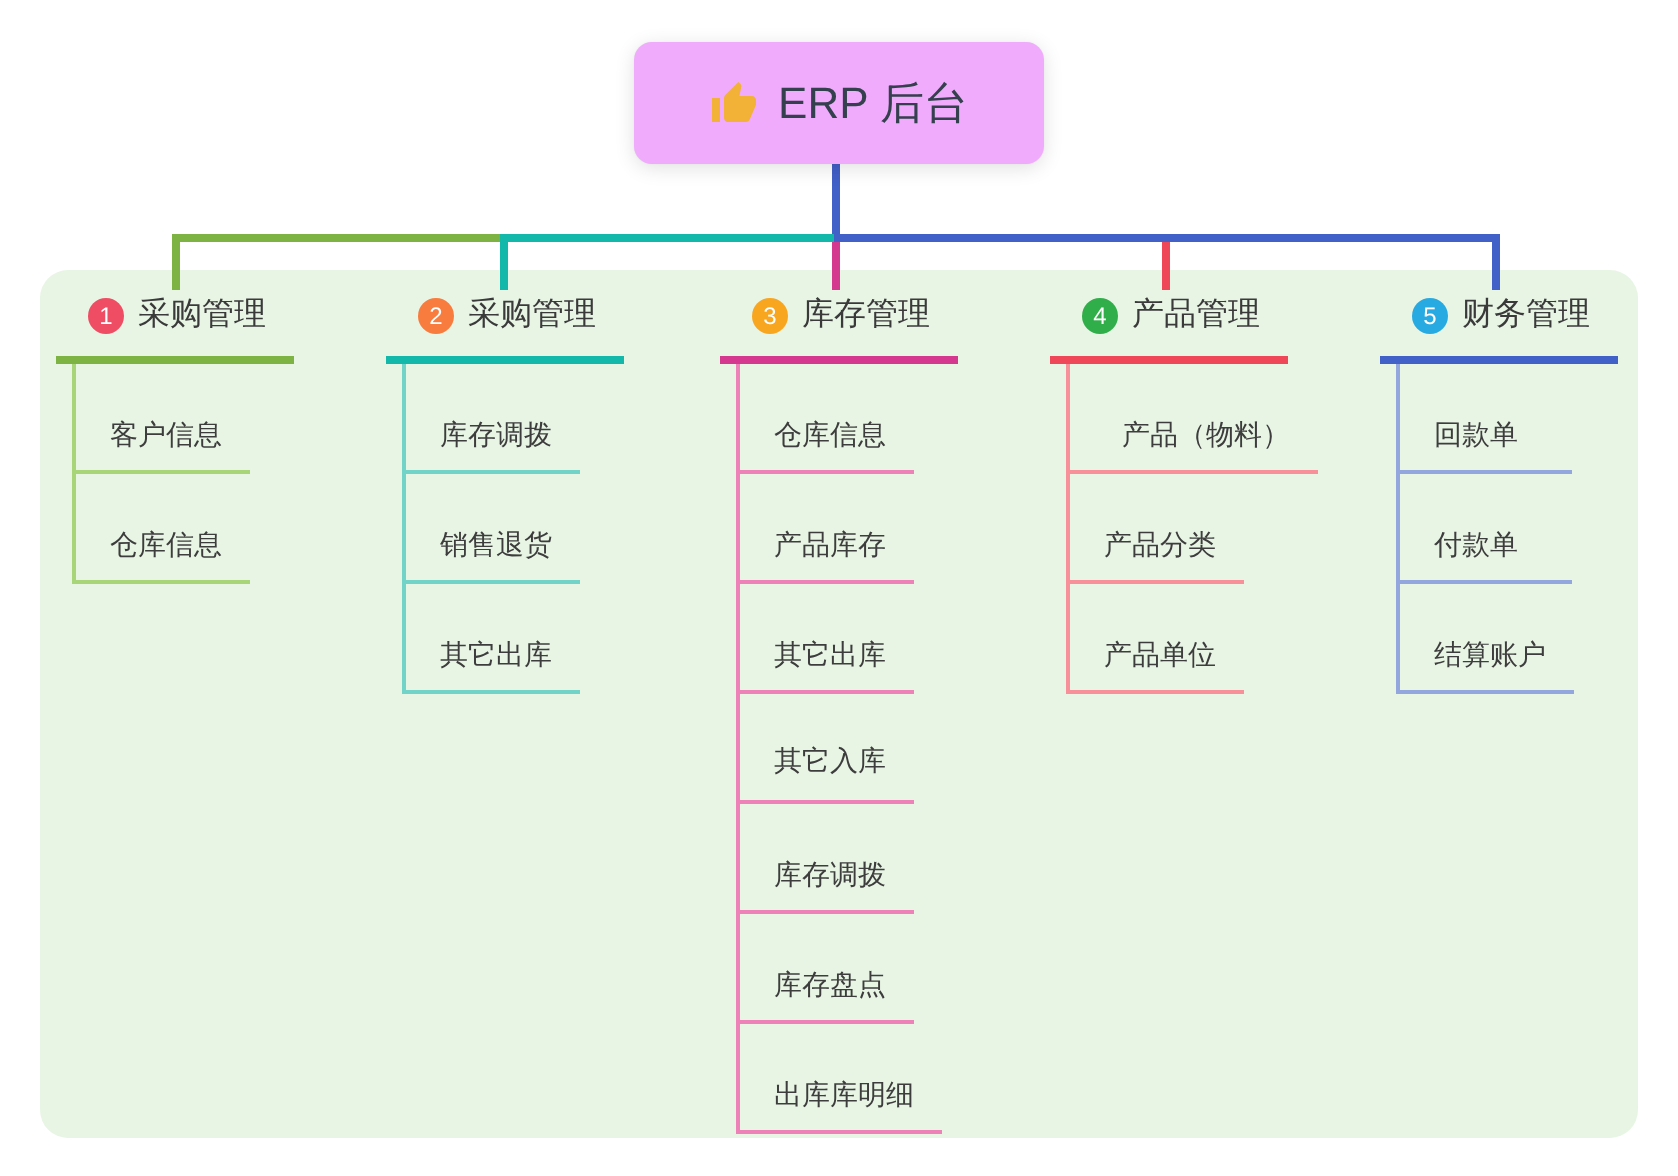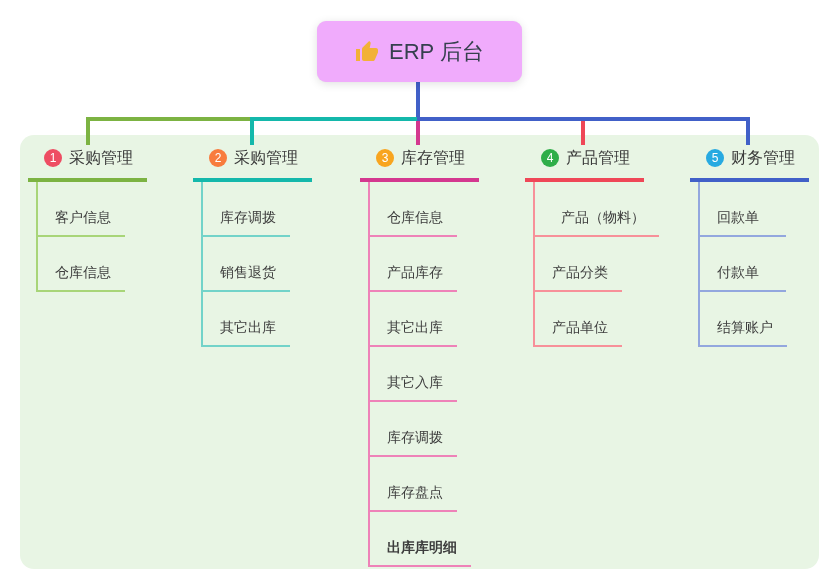--- a/index.html
+++ b/index.html
@@ -118,30 +118,30 @@
       <div class="item">
         <span class="item-label" style="border-bottom-color: rgb(238, 130, 184);">仓库信息</span>
       </div>
       <div class="item">
         <span class="item-label" style="border-bottom-color: rgb(238, 130, 184);">产品库存</span>
       </div>
       <div class="item">
         <span class="item-label" style="border-bottom-color: rgb(238, 130, 184);">其它出库</span>
       </div>
       <div class="item">
-        <span class="item-label" style="border-bottom-color: rgb(238, 130, 184);">其它入库</span>
+        <span class="item-label" style="border-bottom-color: rgb(238, 130, 184); font-family: Liberation Mono, monospace;">其它入库</span>
       </div>
       <div class="item">
         <span class="item-label" style="border-bottom-color: rgb(238, 130, 184);">库存调拨</span>
       </div>
       <div class="item">
         <span class="item-label" style="border-bottom-color: rgb(238, 130, 184);">库存盘点</span>
       </div>
       <div class="item">
-        <span class="item-label" style="border-bottom-color: rgb(238, 130, 184); font-weight: bold;">出库库明细</span>
+        <span class="item-label" style="border-bottom-color: rgb(238, 130, 184);">出库库明细</span>
       </div>
     </div>
   </div>
 
   <div class="branch b4">
     <div class="btitle" style="border-bottom-color: rgb(239, 71, 87);">
       <span class="badge" style="background-color: rgb(47, 174, 73);">4</span>
       <span>产品管理</span>
     </div>
     <div class="items">

